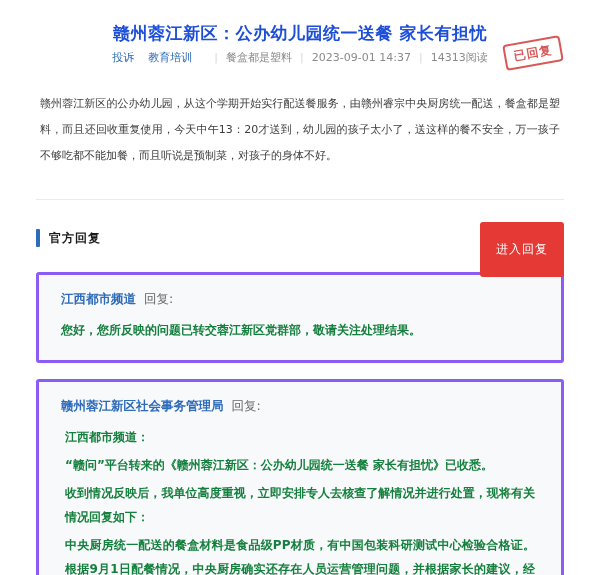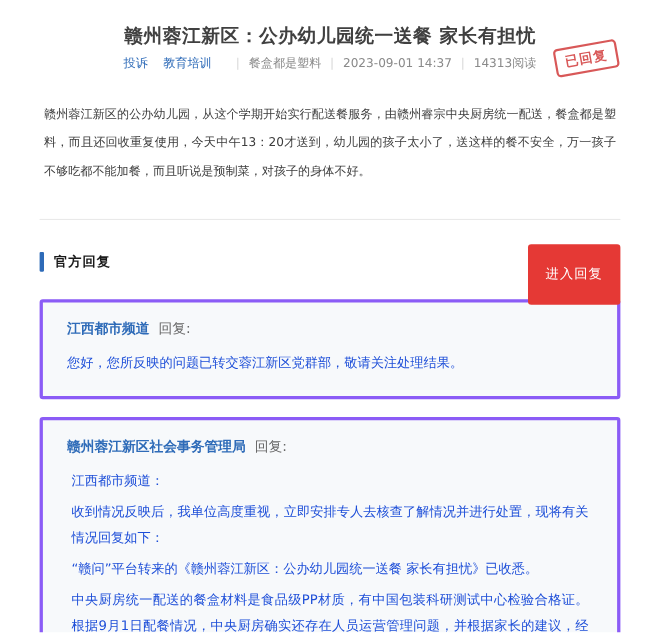--- a/index.html
+++ b/index.html
@@ -22,21 +22,21 @@
   }
 
   
   .header {
     padding: 20px 40px 0 40px;
     position: relative;
   }
   .title {
     font-size: 17px;
     font-weight: bold;
-    color: #404040;
+    color: #1d4ed8;
     text-align: center;
     letter-spacing: 0.5px;
     line-height: 26px;
   }
 
   .meta-row {
     margin-top: 4px;
     display: flex;
     justify-content: center;
     align-items: center;
@@ -148,22 +148,23 @@
     color: #2e6bb8;
     font-weight: bold;
   }
   .reply-verb {
     color: #666666;
     margin-left: 4px;
   }
   .reply-body {
     font-size: 12px;
     line-height: 24px;
-    color: #1d4ed8;
+    color: #15803d;
     text-align: justify;
+    font-weight: bold;
   }
   .reply-body p {
     margin: 4px;
   }
   .reply-body p + p { margin-top: 0; }
 </style>
 </head>
 <body>
 
 <div class="page">
@@ -203,20 +204,20 @@
     <div class="reply-body">您好，您所反映的问题已转交蓉江新区党群部，敬请关注处理结果。</div>
   </div>
 
   <div class="reply-card second">
     <div class="reply-head">
       <span class="reply-author">赣州蓉江新区社会事务管理局</span>
       <span class="reply-verb">回复:</span>
     </div>
     <div class="reply-body">
       <p>江西都市频道：</p>
+      <p>“赣问”平台转来的《赣州蓉江新区：公办幼儿园统一送餐 家长有担忧》已收悉。</p>
       <p>收到情况反映后，我单位高度重视，立即安排专人去核查了解情况并进行处置，现将有关情况回复如下：</p>
-      <p>“赣问”平台转来的《赣州蓉江新区：公办幼儿园统一送餐 家长有担忧》已收悉。</p>
       <p>中央厨房统一配送的餐盒材料是食品级PP材质，有中国包装科研测试中心检验合格证。根据9月1日配餐情况，中央厨房确实还存在人员运营管理问题，并根据家长的建议，经研究决定，立即停止全区幼儿园中央厨房配餐。</p>
     </div>
 
   </div>
 
 </div>
 
 </body></html>

